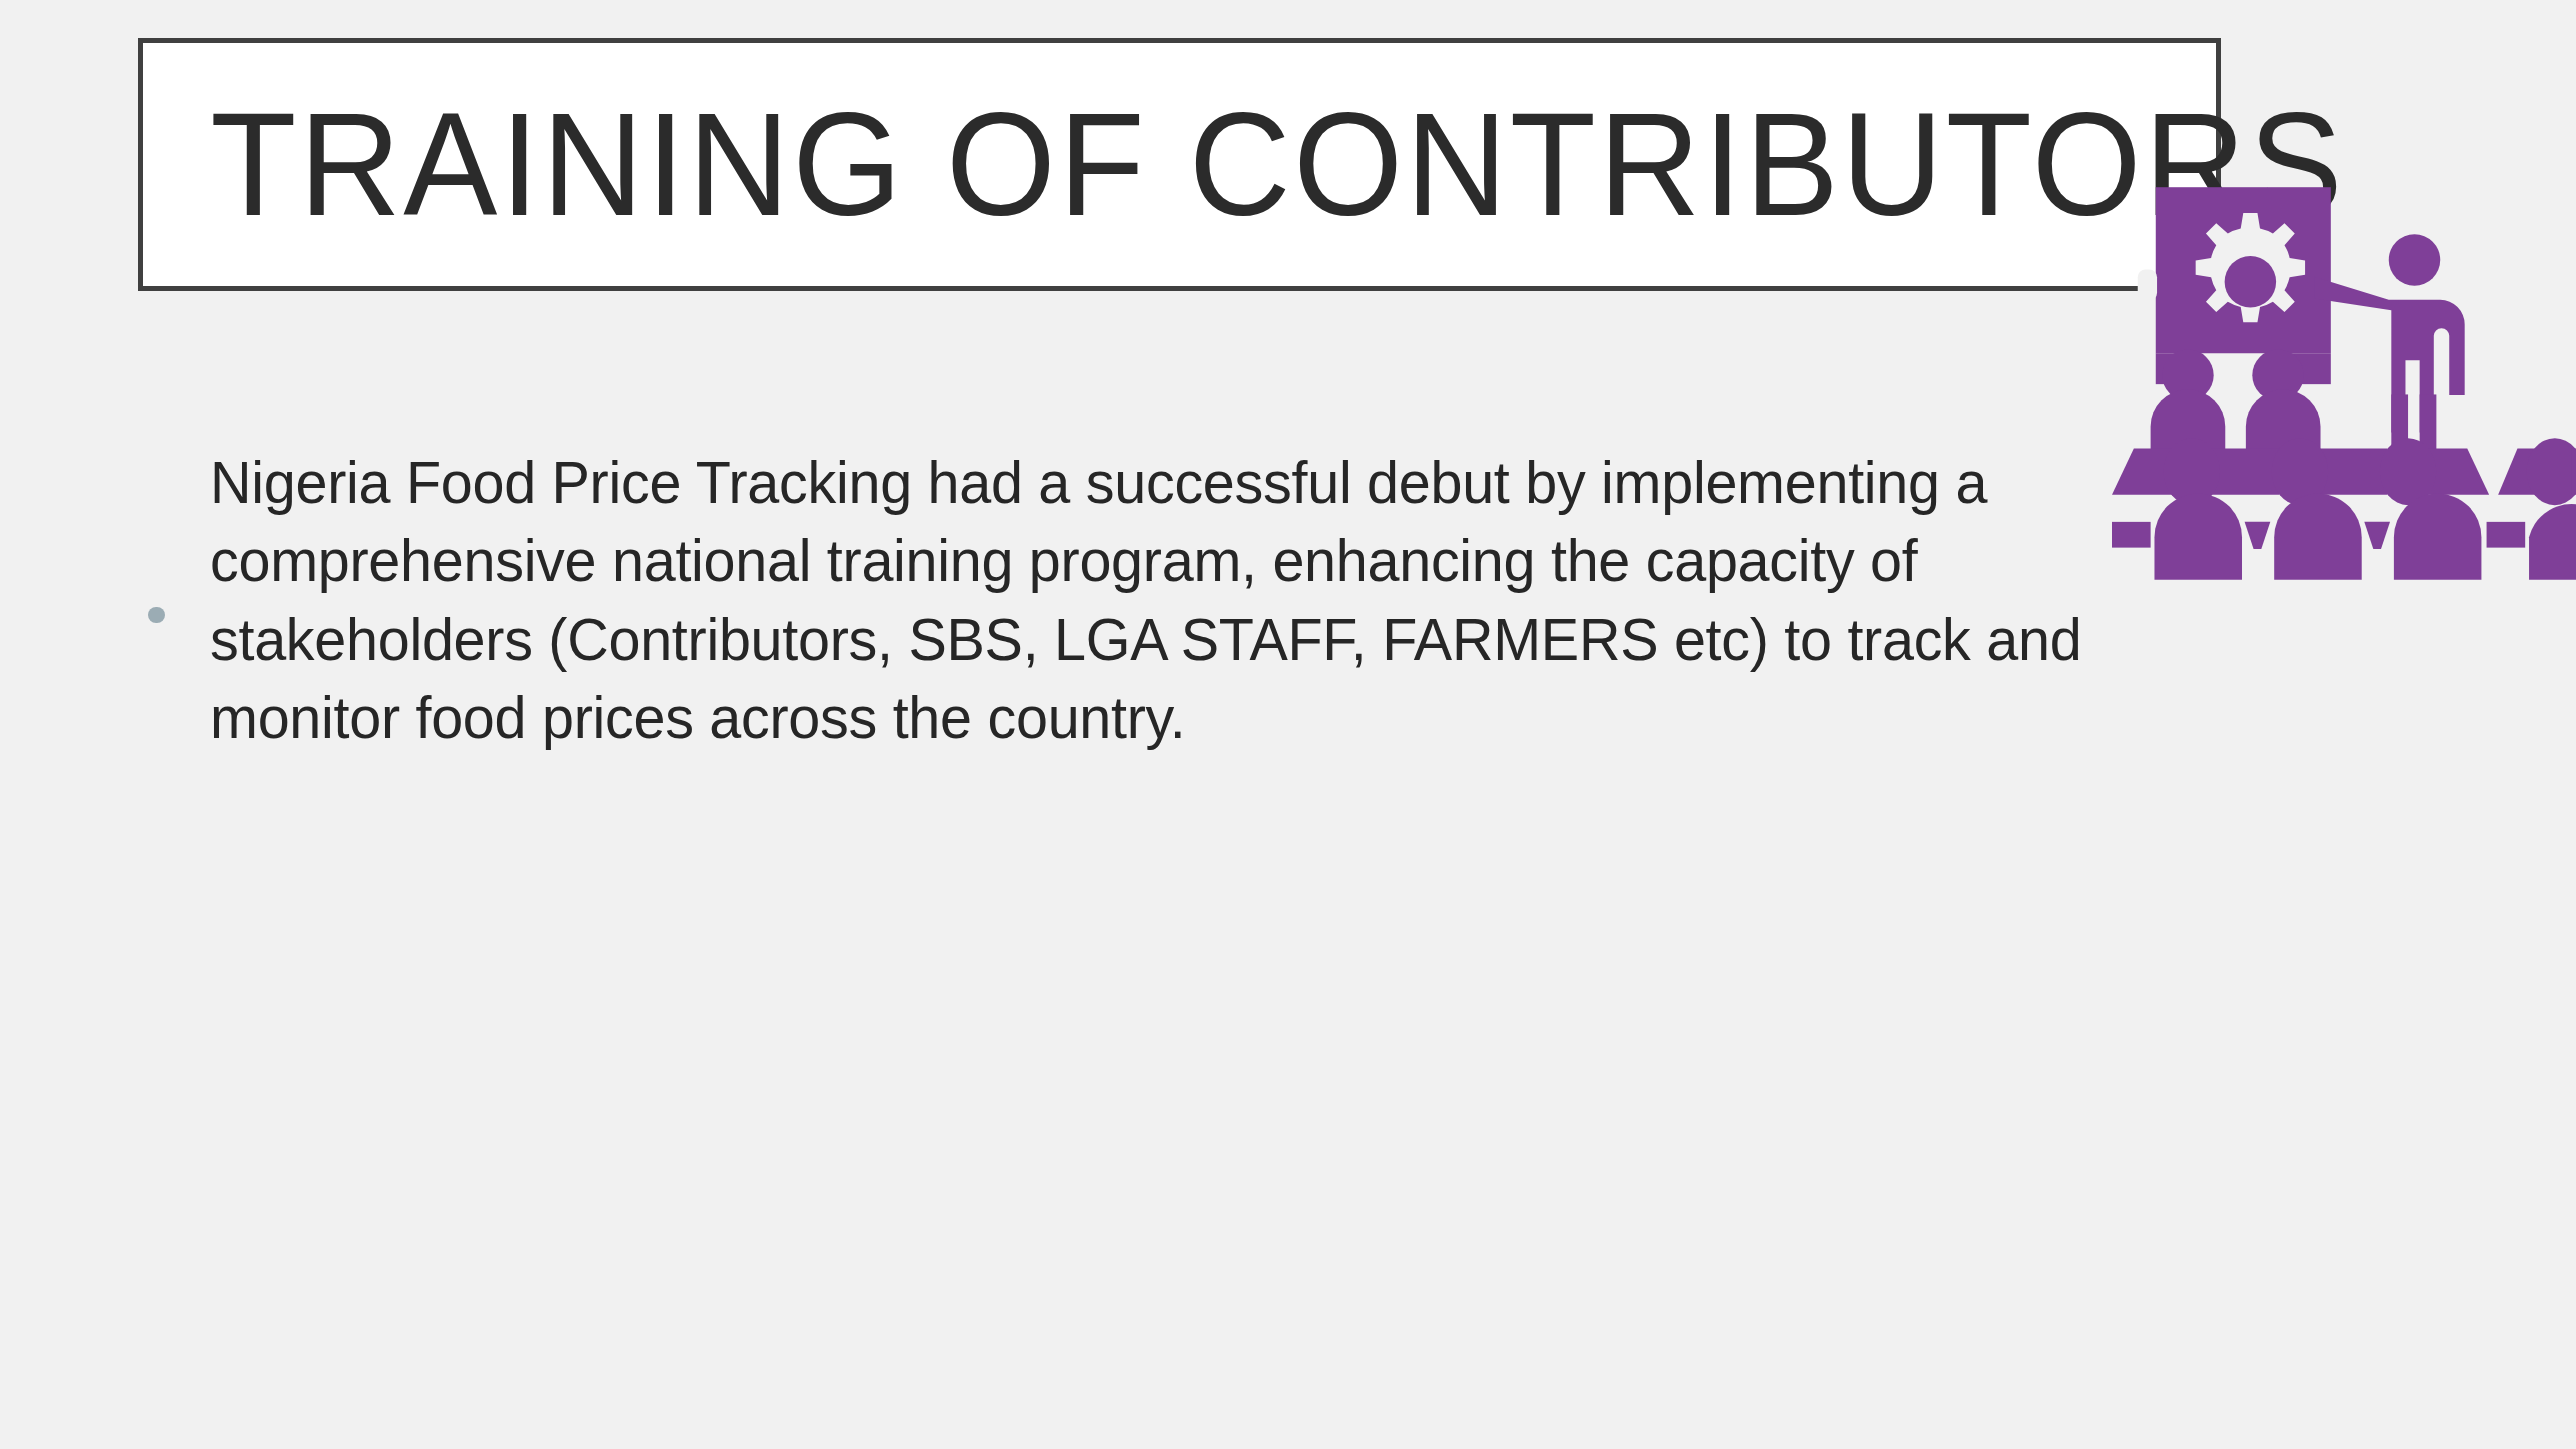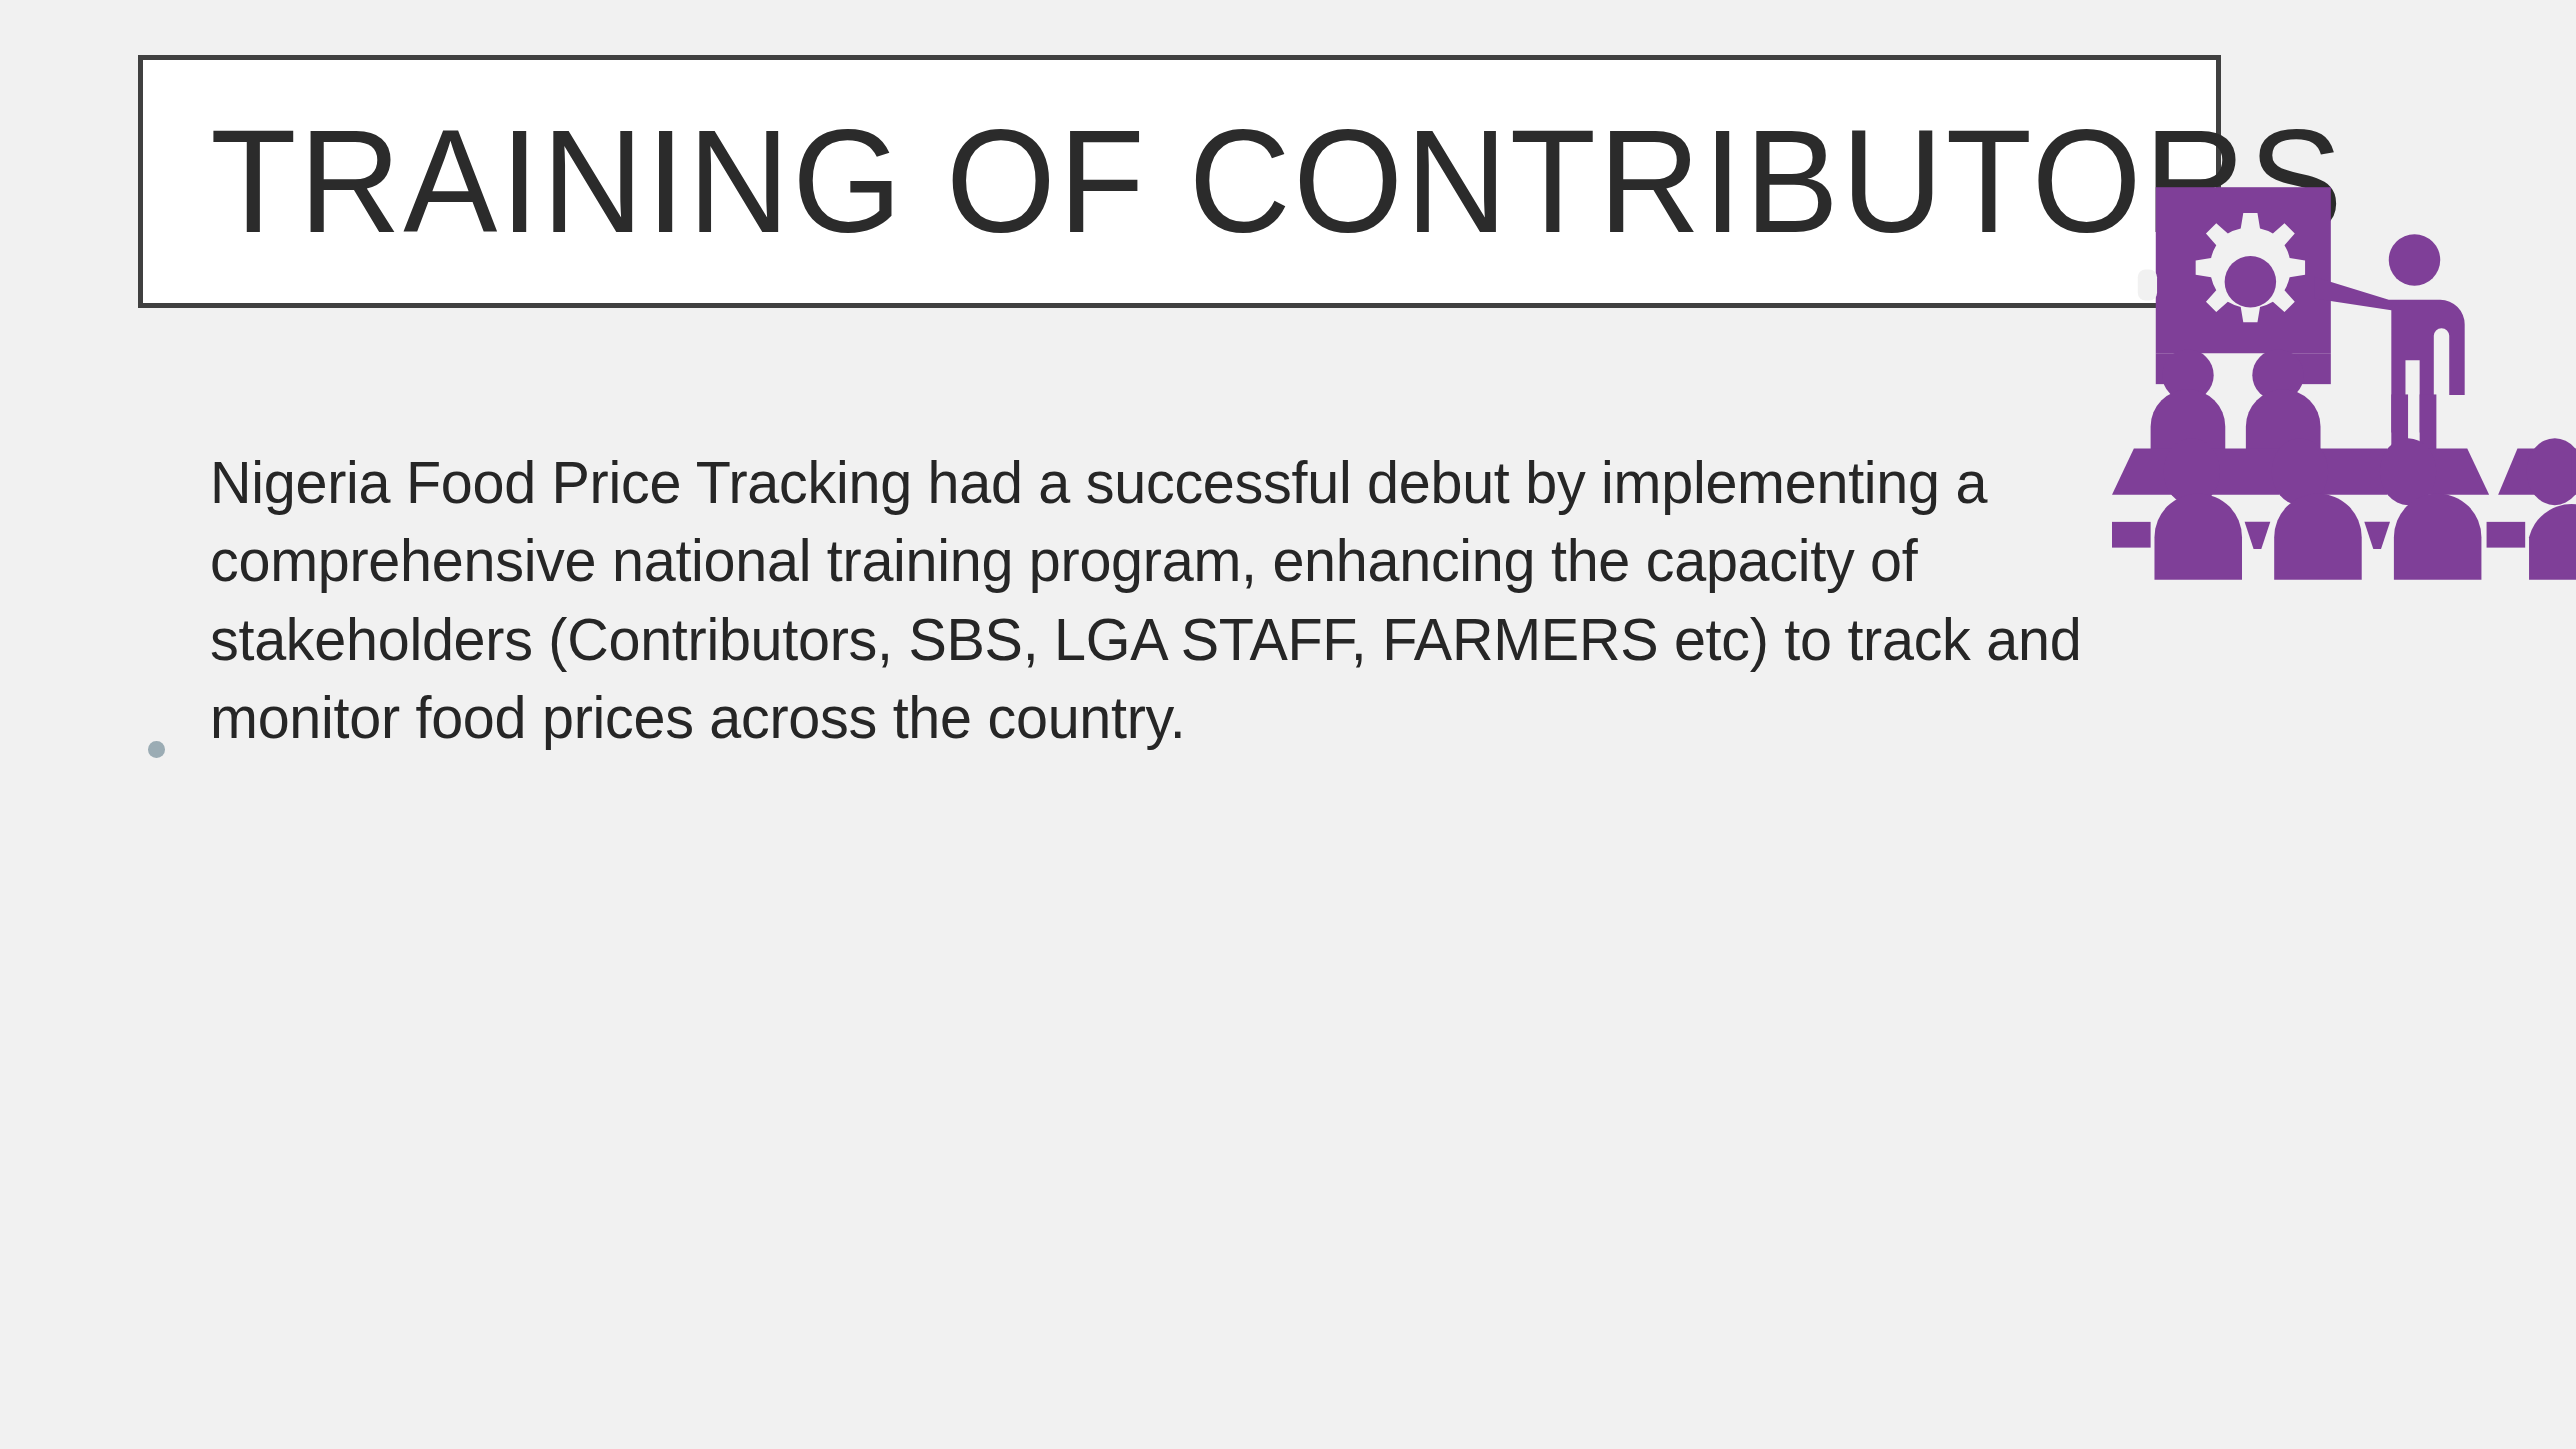--- a/index.html
+++ b/index.html
@@ -14,21 +14,21 @@
     height: 1449px;
     background: #F1F1F1;
     overflow: hidden;
     font-family: "Liberation Sans", "DejaVu Sans", sans-serif;
   }
 
   
   #title-box {
     position: absolute;
     left: 138px;
-    top: 55px;
+    top: 38px;
     width: 2083px;
     height: 253px;
     background: #FFFFFF;
     border: 5.8px solid #404040;
     box-sizing: border-box;
     z-index: 2;
     text-align: right;
   }
   #title-text {
     position: absolute;
@@ -67,21 +67,21 @@
   
   #body {
     position: absolute;
     left: 148px;
     top: 444px;
     width: 2061px;
     z-index: 1;
   }
   .bullet-row {
     display: flex;
-    align-items: flex-end;
+    align-items: center;
     margin-bottom: 32px;
   }
   .bullet-marker {
     flex: 0 0 auto;
     width: 16.7px;
     height: 16.7px;
     border-radius: 50%;
     background: #9BACB4;
     margin-top: 28px;
     margin-right: 45px;

